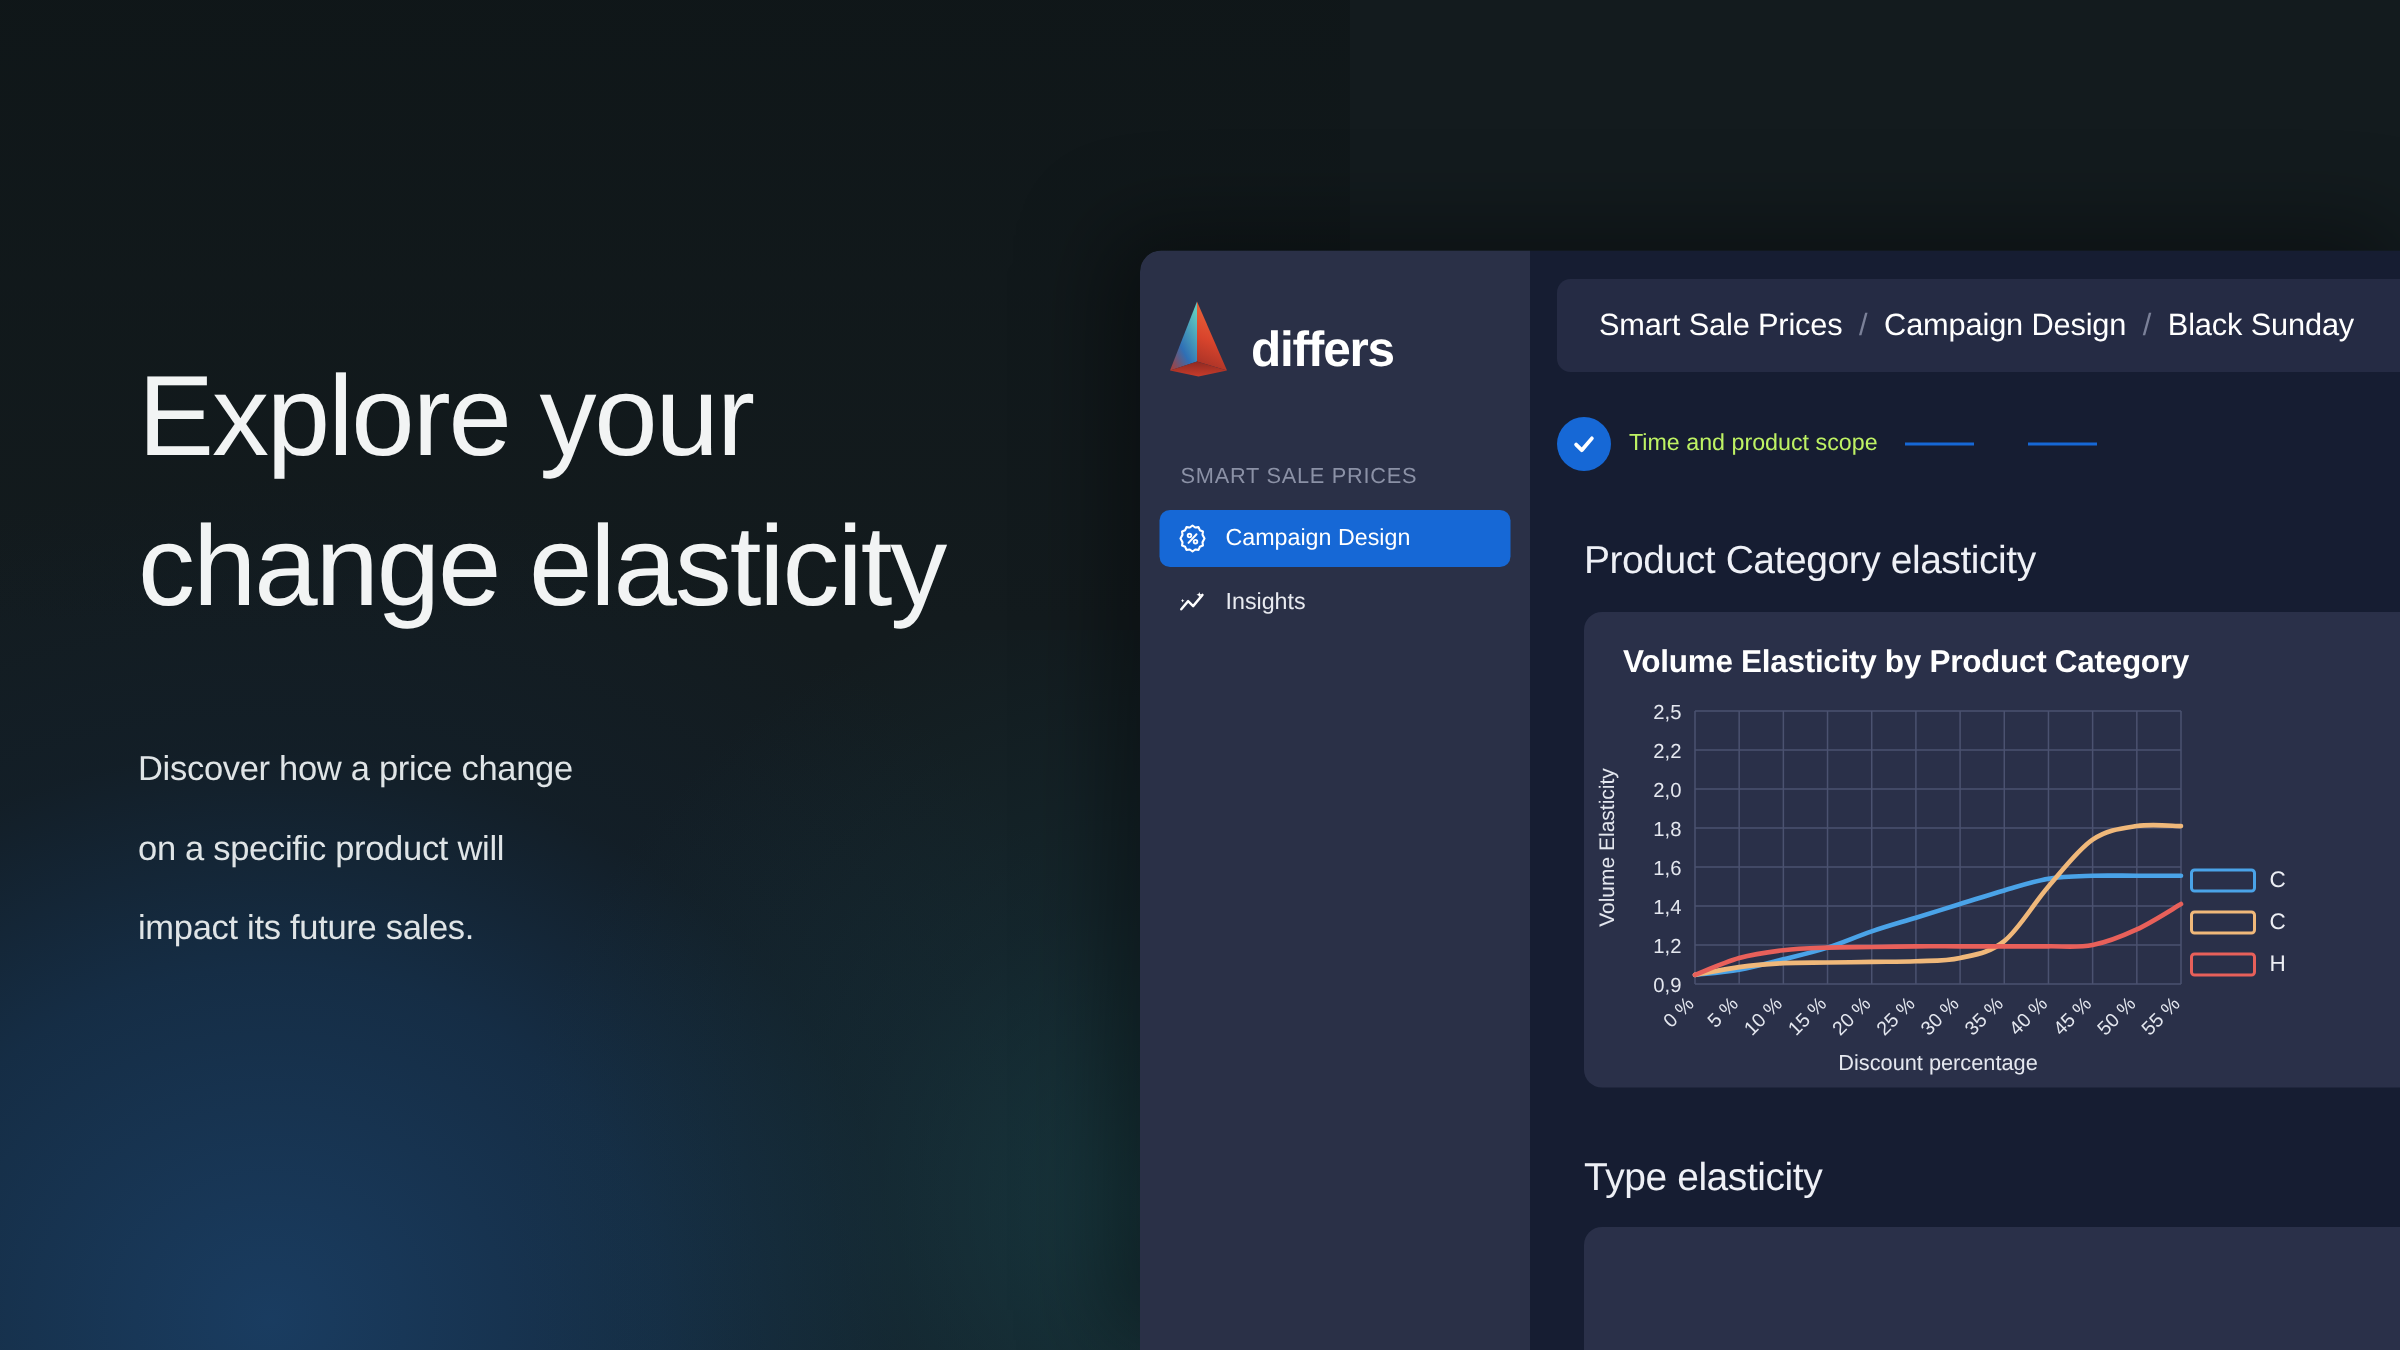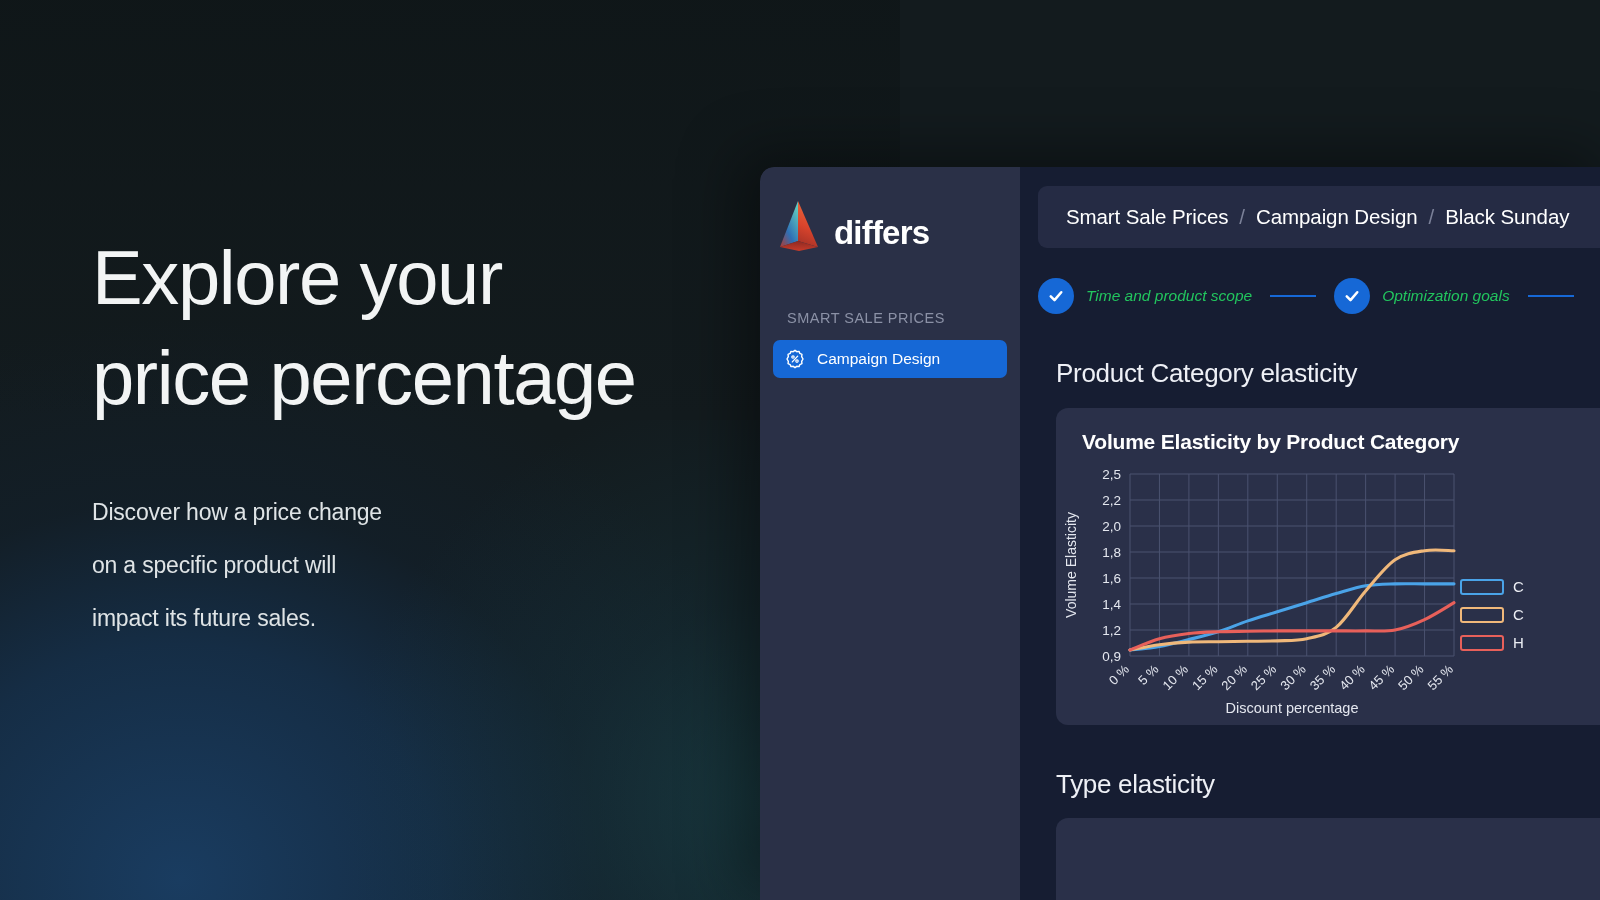--- a/index.html
+++ b/index.html
@@ -186,22 +186,21 @@
     width: 36px; height: 36px;
     border-radius: 50%;
     background: #1668d6;
     display: flex;
     align-items: center;
     justify-content: center;
     flex: 0 0 36px;
   }
   .step-label {
     font-size: 15.5px;
-    color: #22c55e;
-    font-style: italic;
+    color: #bef264;
   }
   .step-line {
     width: 46px;
     height: 2px;
     background: #1668d6;
     margin: 0 18px;
     flex: 0 0 46px;
   }
 
   .section-title {
@@ -268,21 +267,21 @@
 
 <div id="stage">
 
   <div class="bg-base"></div>
   <div class="bg-grad-a"></div>
   <div class="bg-grad-b"></div>
   <div class="bg-grad-c"></div>
 
   <div class="hero">
     <div class="hero-title">Explore your
-price percentage</div>
+change elasticity</div>
     <div class="hero-sub">Discover how a price change
 on a specific product will
 impact its future sales.</div>
   </div>
 
   <div class="app-window">
 
     <div class="sidebar">
       <div class="brand">
         <svg class="brand-mark" viewBox="0 0 44 52">
@@ -315,20 +314,28 @@
         <div class="nav-item active">
           <svg class="nav-icon" viewBox="0 0 24 24">
             <path d="M12 1.6l2.15 1.62 2.66-.35 1.05 2.48 2.48 1.05-.35 2.66L21.6 12l-1.61 2.94.35 2.66-2.48 1.05-1.05 2.48-2.66-.35L12 22.4l-2.15-1.62-2.66.35-1.05-2.48-2.48-1.05.35-2.66L2.4 12l1.61-2.94-.35-2.66 2.48-1.05 1.05-2.48 2.66.35z" fill="none" stroke="#ffffff" stroke-width="1.7" stroke-linejoin="round"></path>
             <circle cx="9.6" cy="9.6" r="1.45" fill="none" stroke="#ffffff" stroke-width="1.5"></circle>
             <circle cx="14.4" cy="14.5" r="1.45" fill="none" stroke="#ffffff" stroke-width="1.5"></circle>
             <line x1="15.2" y1="8.6" x2="8.8" y2="15.5" stroke="#ffffff" stroke-width="1.6" stroke-linecap="round"></line>
           </svg>
           <span>Campaign Design</span>
         </div>
 
+        <div class="nav-item">
+          <svg class="nav-icon" viewBox="0 0 24 24">
+            <polyline points="3,17 8.5,10.5 12.5,14.5 20,5.5" fill="none" stroke="#ffffff" stroke-width="1.9" stroke-linecap="round" stroke-linejoin="round"></polyline>
+            <path d="M17.4 3.2l.62 1.62 1.62.62-1.62.62-.62 1.62-.62-1.62-1.62-.62 1.62-.62z" fill="#ffffff"></path>
+            <path d="M4.1 8.6l.42 1.1 1.1.42-1.1.42-.42 1.1-.42-1.1-1.1-.42 1.1-.42z" fill="#ffffff"></path>
+          </svg>
+          <span>Insights</span>
+        </div>
       </div>
     </div>
 
     <div class="main">
 
       <div class="breadcrumb">
         <span class="crumb">Smart Sale Prices</span>
         <span class="crumb-sep">/</span>
         <span class="crumb">Campaign Design</span>
         <span class="crumb-sep">/</span>
@@ -340,28 +347,20 @@
           <span class="step-check">
             <svg width="18" height="18" viewBox="0 0 24 24">
               <polyline points="5,12.5 10,17.5 19,7" fill="none" stroke="#ffffff" stroke-width="3.4" stroke-linecap="round" stroke-linejoin="round"></polyline>
             </svg>
           </span>
           <span class="step-label">Time and product scope</span>
         </div>
 
         <span class="step-line"></span>
 
-        <div class="step">
-          <span class="step-check">
-            <svg width="18" height="18" viewBox="0 0 24 24">
-              <polyline points="5,12.5 10,17.5 19,7" fill="none" stroke="#ffffff" stroke-width="3.4" stroke-linecap="round" stroke-linejoin="round"></polyline>
-            </svg>
-          </span>
-          <span class="step-label">Optimization goals</span>
-        </div>
 
         <span class="step-line"></span>
       </div>
 
       <div class="section-title">Product Category elasticity</div>
 
       <div class="card">
         <div class="card-title">Volume Elasticity by Product Category</div>
         <div class="chart-wrap">
           <svg class="chart-svg" id="chart" width="560" height="262" viewBox="0 0 560 262">

